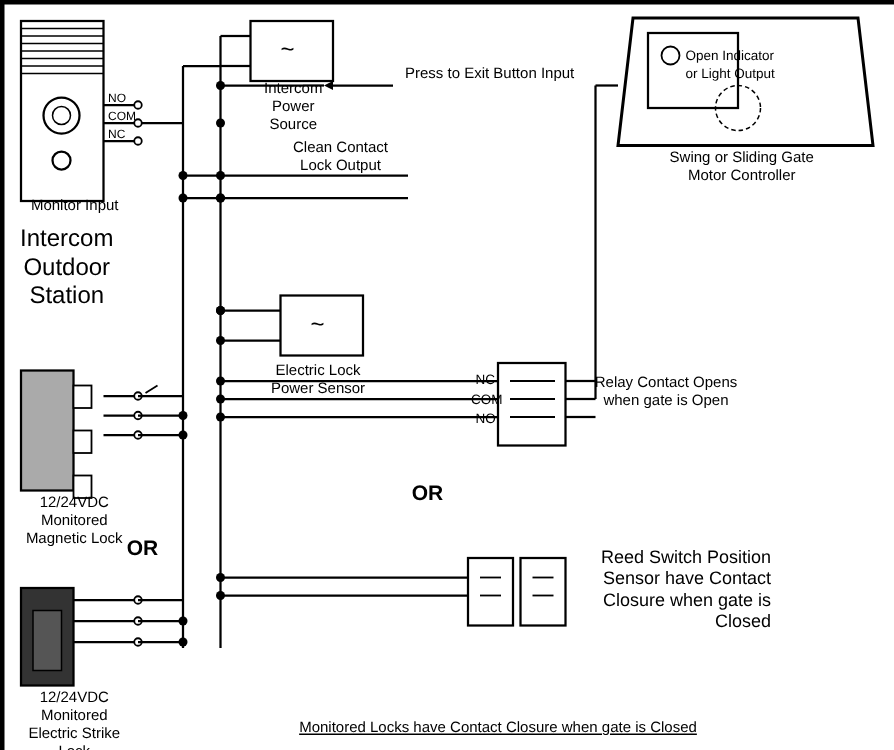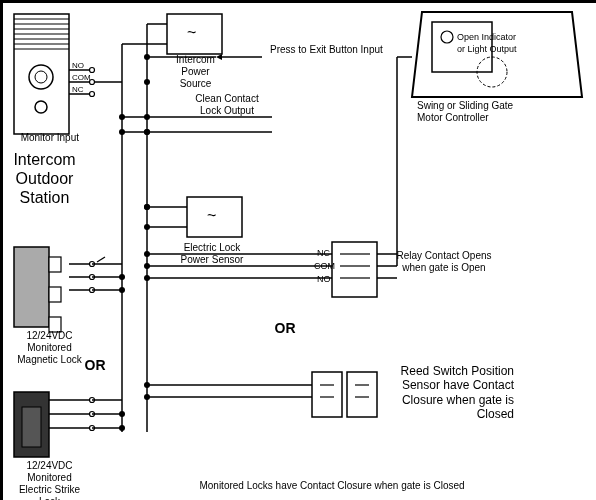--- a/index.html
+++ b/index.html
@@ -227,18 +227,18 @@
   <div class="label" style="left:382px; top:248px; width:120px; text-align:center; font-size:10px; white-space:pre-line;">Relay Contact Opens
 when gate is Open</div>
 
   <div class="label" style="left:258px; top:318px; width:50px; text-align:center; font-size:14px; font-weight:bold;">OR</div>
 
   <div class="label" style="left:382px; top:362px; width:130px; text-align:right; font-size:12px; white-space:pre-line;">Reed Switch Position
 Sensor have Contact
 Closure when gate is
 Closed</div>
 
-  <div class="label" style="left:415px; top:98px; width:155px; text-align:left; font-size:10px; white-space:pre-line;">Swing or Sliding Gate
+  <div class="label" style="left:415px; top:98px; width:155px; text-align:center; font-size:10px; white-space:pre-line;">Swing or Sliding Gate
 Motor Controller</div>
 
-  <div class="label" style="left:160px; top:478px; width:340px; font-size:10px;">Monitored Locks have Contact Closure when gate is Closed</div>
+  <div class="label" style="left:160px; top:478px; width:340px; font-size:10px;text-decoration:underline;">Monitored Locks have Contact Closure when gate is Closed</div>
 
 </div>
 
 </body></html>

